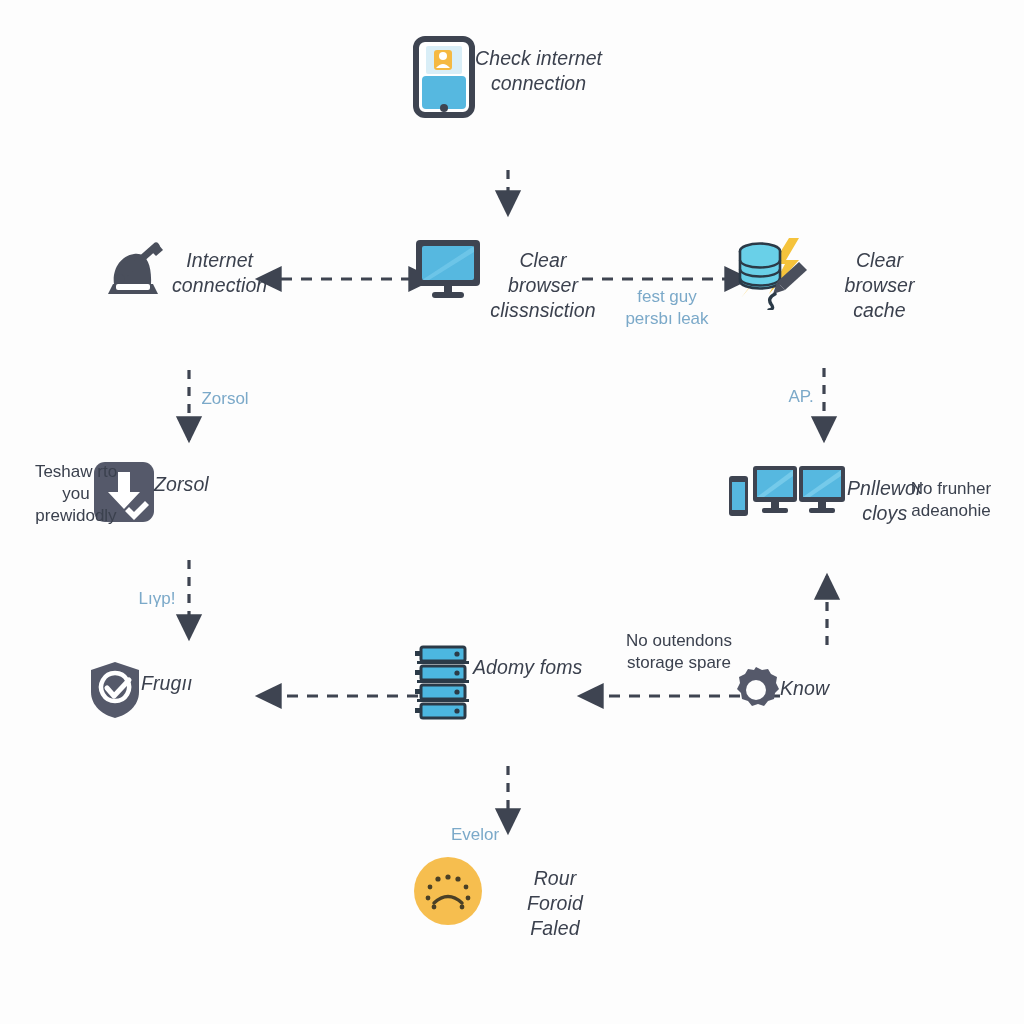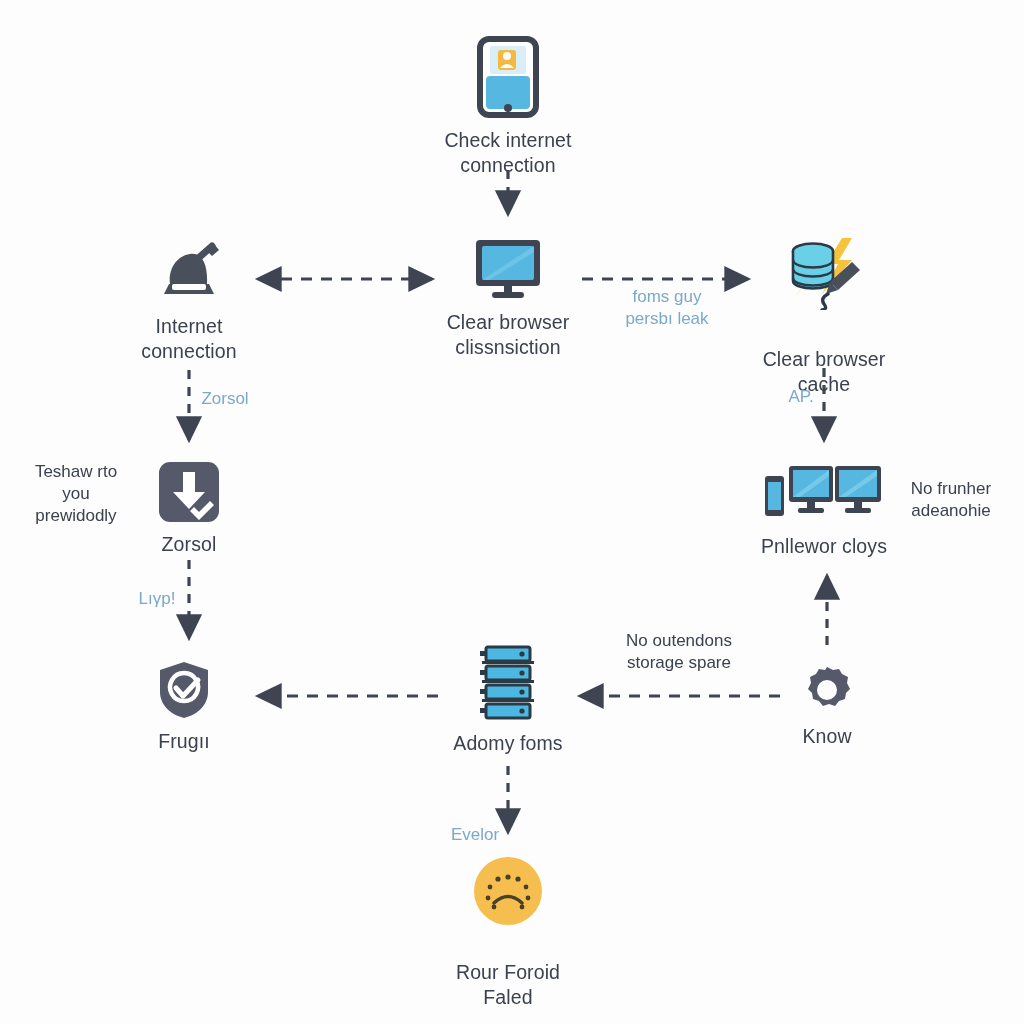--- a/index.html
+++ b/index.html
@@ -23,21 +23,22 @@
     width: 1024px;
     height: 1024px;
     pointer-events: none;
   }
   .node {
     position: absolute;
     width: 190px;
     margin-left: -95px;
     text-align: center;
     display: flex;
-    flex-direction: column;
+    flex-direction: row;
+    font-style: italic;
   }
   .node .icon-wrap {
     display: block;
     line-height: 0;
   }
   .node .node-label {
     margin-top: 10px;
     font-size: 19.5px;
     line-height: 1.28;
     color: #3b414e;
@@ -256,21 +257,21 @@
         <circle cx="55" cy="42" r="2.4" fill="#4a4026"></circle>
         <circle cx="21" cy="51" r="2.4" fill="#4a4026"></circle>
         <circle cx="49" cy="51" r="2.4" fill="#4a4026"></circle>
         <path d="M21,47 q14,-13 28,0" fill="none" stroke="#4a4026" stroke-width="3.4" stroke-linecap="round"></path>
       </svg>
     </span>
     <span class="node-label">Rour Foroid
 Faled</span>
   </div>
 
-  <div class="edge-label accent" style="left:667px; top:286px;">foms guy
+  <div class="edge-label accent" style="left:667px; top:286px;">fest guy
 persbı leak</div>
 
   <div class="edge-label accent" style="left:225px; top:388px;">Zorsol</div>
 
   <div class="edge-label accent" style="left:801px; top:386px;">AP.</div>
 
   <div class="edge-label" style="left:76px; top:461px;">Teshaw rto
 you
 prewidodly</div>
 

